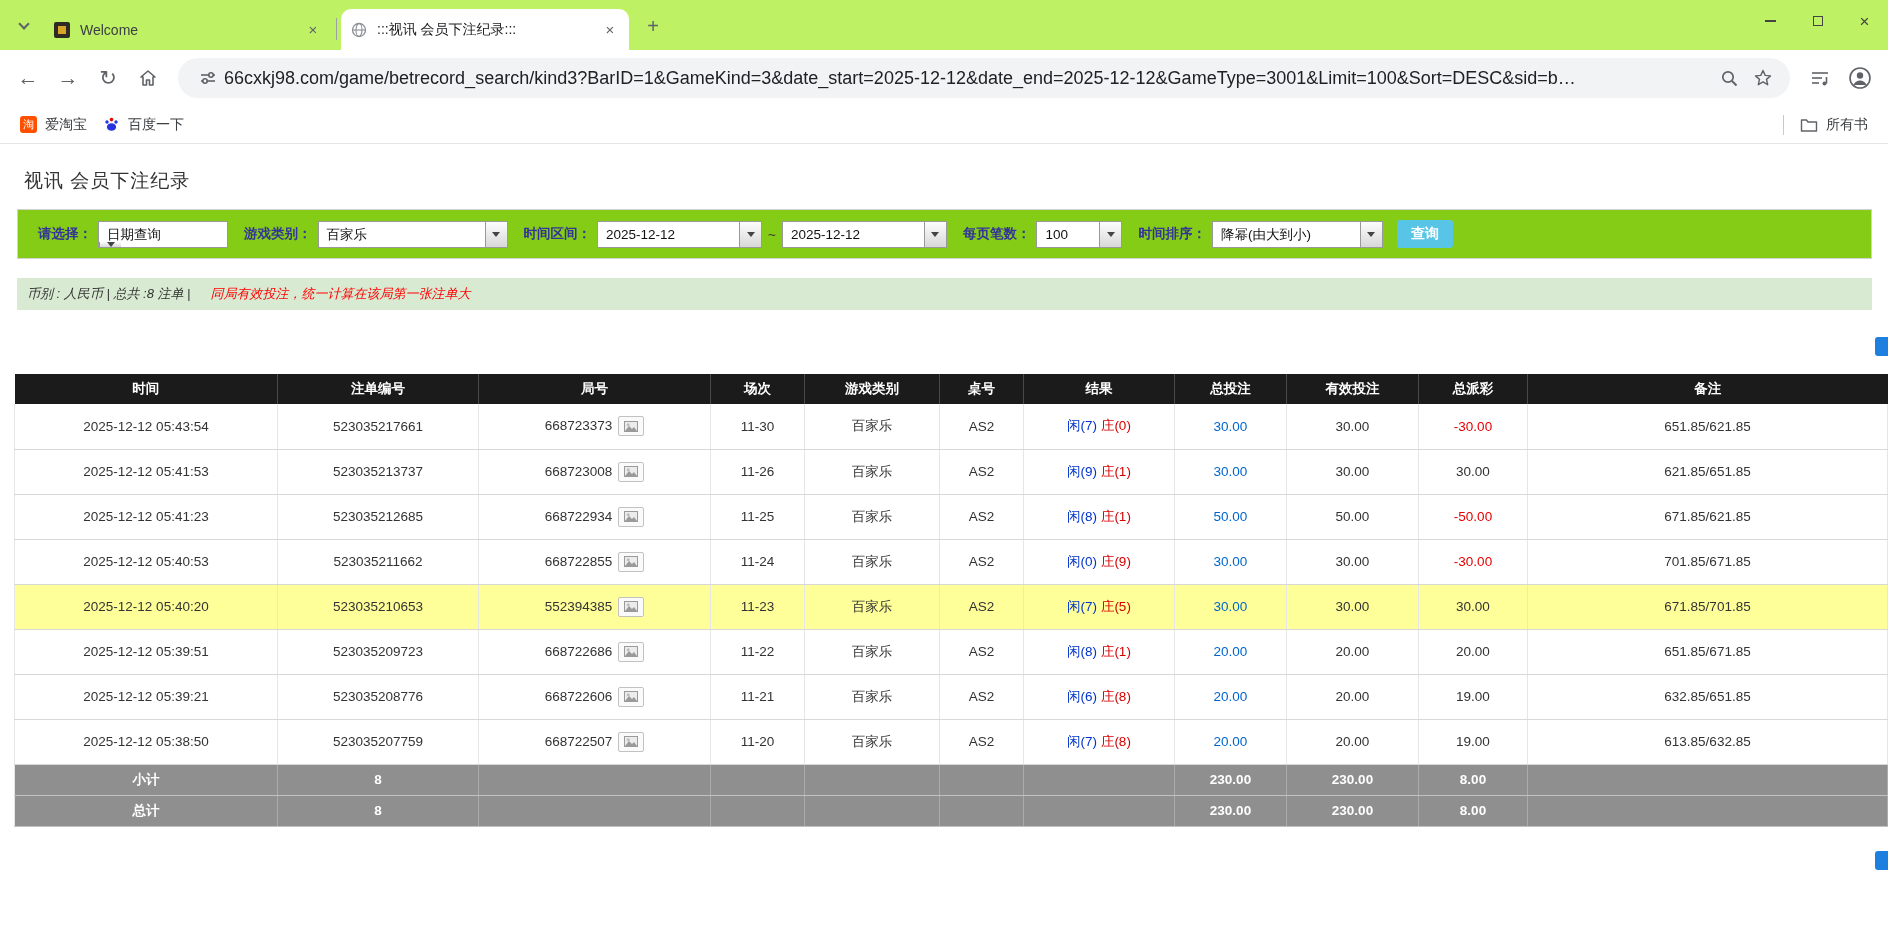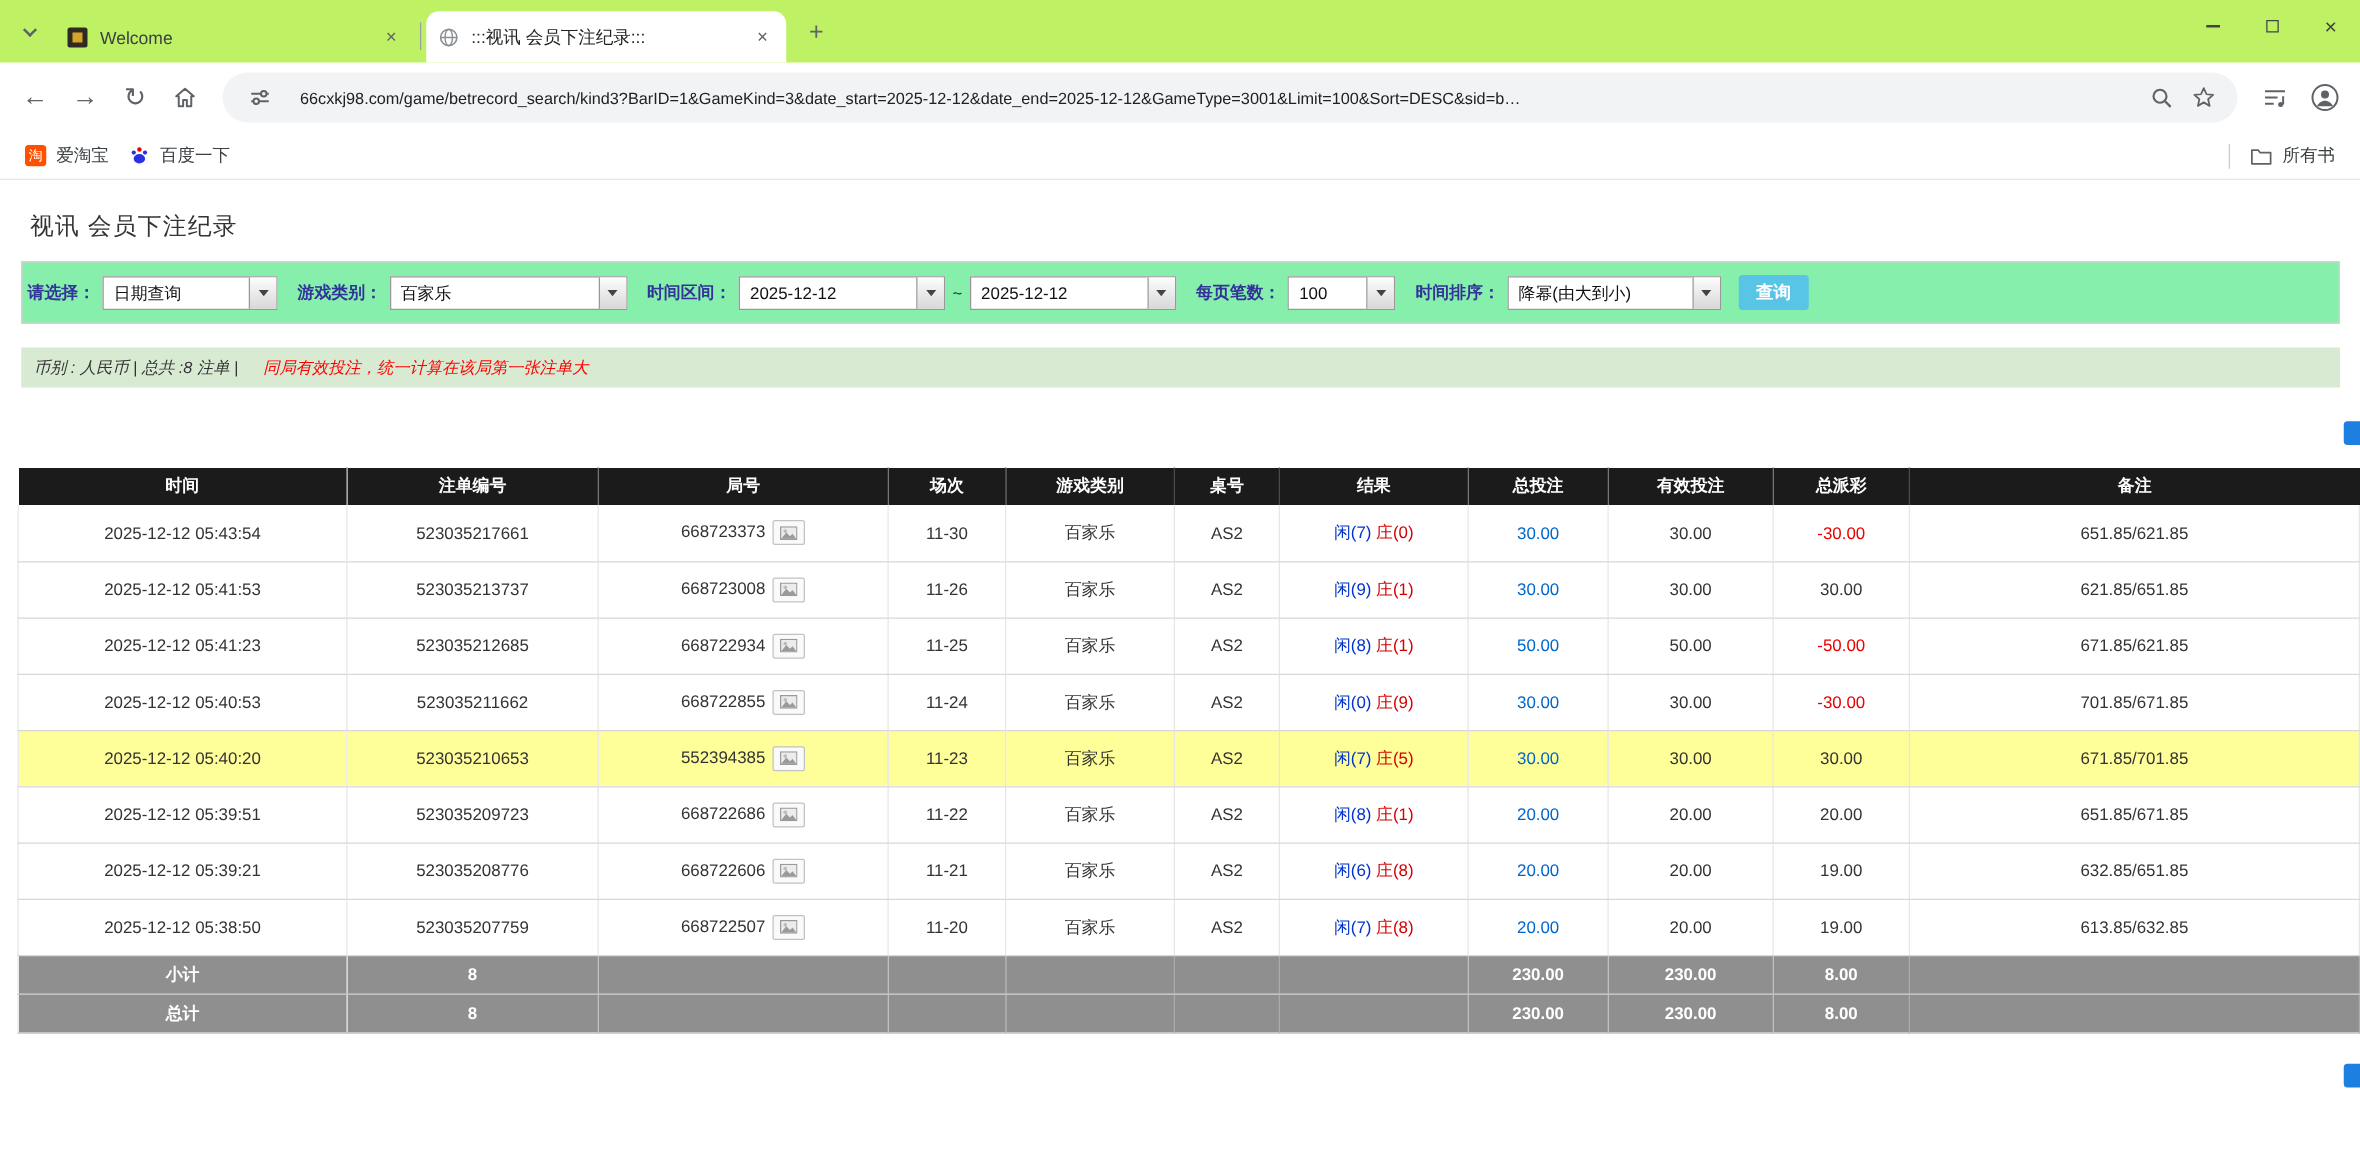--- a/index.html
+++ b/index.html
@@ -21,34 +21,34 @@
   .newtab{width:28px;height:28px;border-radius:50%;display:flex;align-items:center;justify-content:center;font-size:20px;color:#5f6368;margin:0 0 10px 10px;cursor:pointer;}
   .win-controls{position:absolute;right:0;top:0;height:42px;display:flex;}
   .winbtn{width:47px;height:42px;display:flex;align-items:center;justify-content:center;color:#444;cursor:pointer;}
   .ic-min{width:11px;height:2px;background:#444;}
   .ic-max{width:10px;height:10px;border:1.5px solid #444;}
   .ic-close{font-size:17px;line-height:1;}
 
   .navbar{height:56px;background:#fff;display:flex;align-items:center;padding:0 8px;}
   .nav-btn{width:40px;height:40px;border-radius:50%;display:flex;align-items:center;justify-content:center;font-size:21px;color:#5f6368;cursor:pointer;flex:none;}
   .omnibox{flex:1;height:40px;border-radius:20px;background:#f1f3f4;margin:0 10px;display:flex;align-items:center;padding:0 10px 0 14px;min-width:0;}
-  .url-text{margin-left:16px;font-size:13px;color:#202124;white-space:nowrap;overflow:hidden;flex:1;cursor:text;}
+  .url-text{margin-left:0;font-size:18px;color:#202124;white-space:nowrap;overflow:hidden;flex:1;cursor:text;}
   .ob-icon{display:flex;align-items:center;justify-content:center;margin:0 7px;cursor:pointer;flex:none;}
 
   .bookmarksbar{height:38px;background:#fff;display:flex;align-items:center;padding:0 12px;border-bottom:1px solid #e4e6e8;}
   .bm{display:flex;align-items:center;gap:8px;padding:4px 8px;border-radius:8px;font-size:14px;color:#3c4043;cursor:pointer;white-space:nowrap;}
   .bm-ico-taobao{width:17px;height:17px;background:#ff5000;border-radius:3px;color:#fff;font-size:11px;display:flex;align-items:center;justify-content:center;flex:none;}
   .bm-spacer{flex:1;}
   .bm-divider{width:1px;height:20px;background:#c7cacd;margin:0 8px;}
   .bm-right .label{max-width:54px;overflow:hidden;}
 
   
   .page-title{margin:24px 0 0 24px;font-size:19px;font-weight:500;color:#333;letter-spacing:1px;}
 
-  .filterbar{margin:15px 16px 0 17px;height:50px;background:#86efac;border:1px solid #d2d2d2;display:flex;align-items:center;padding:0 4px;}
+  .filterbar{margin:15px 16px 0 17px;height:50px;background:#84cc16;border:1px solid #d2d2d2;display:flex;align-items:center;padding:0 20px;}
   .flabel{font-size:13.5px;font-weight:bold;color:#333399;margin:0 6px 0 16px;white-space:nowrap;}
   .flabel.first{margin-left:0;}
   .combo{display:inline-flex;height:27px;border:1px solid #999;background:#fff;cursor:pointer;flex:none;}
   .combo .txt{padding:0 8px;font-size:13.5px;line-height:25px;color:#111;flex:1;white-space:nowrap;overflow:hidden;}
   .combo .dbtn{width:22px;border-left:1px solid #999;background:linear-gradient(#fdfdfd,#d8d8d8);display:flex;align-items:center;justify-content:center;flex:none;cursor:pointer;}
   .caret{width:0;height:0;border-left:4px solid transparent;border-right:4px solid transparent;border-top:5px solid #444;}
   .tilde{font-size:13.5px;color:#333;margin:0 6px;}
   .search-btn{margin-left:14px;height:28px;padding:0 14px;background:#58c5e6;color:#fff;font-size:14px;font-weight:bold;border:none;border-radius:3px;cursor:pointer;}
 
   .summarybar{margin:19px 16px 0 17px;height:32px;background:#d9ead3;display:flex;align-items:center;padding:0 10px;font-size:13px;color:#333;overflow:hidden;white-space:nowrap;font-style:italic;}
@@ -183,21 +183,21 @@
         </svg>
     </span>
     <span class="label">所有书</span>
   </div>
 </div>
 
 <div class="page-title">视讯 会员下注纪录</div>
 
 <div class="filterbar">
   <span class="flabel first">请选择：</span>
-  <div class="combo" style="width:140px;">
+  <div class="combo" style="width:130px;flex-direction:column;">
     <span class="txt">日期查询</span>
     <span class="dbtn">
         <span class="caret"></span>
       </span>
   </div>
 
   <span class="flabel">游戏类别：</span>
   <div class="combo" style="width:190px;">
     <span class="txt">百家乐</span>
     <span class="dbtn">

